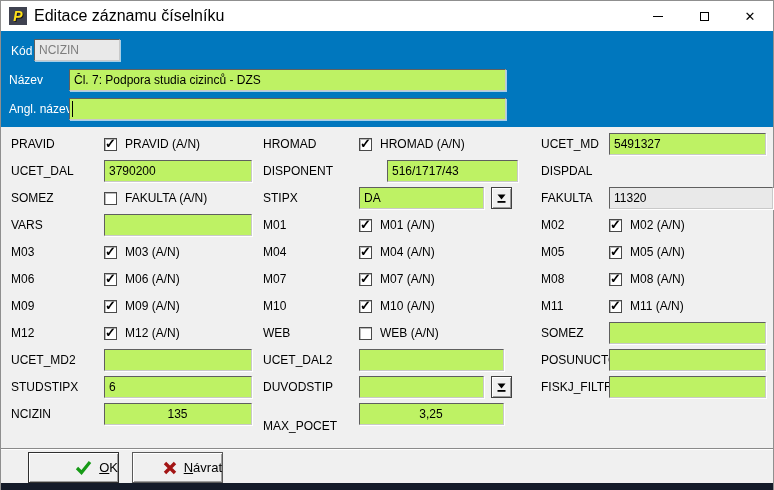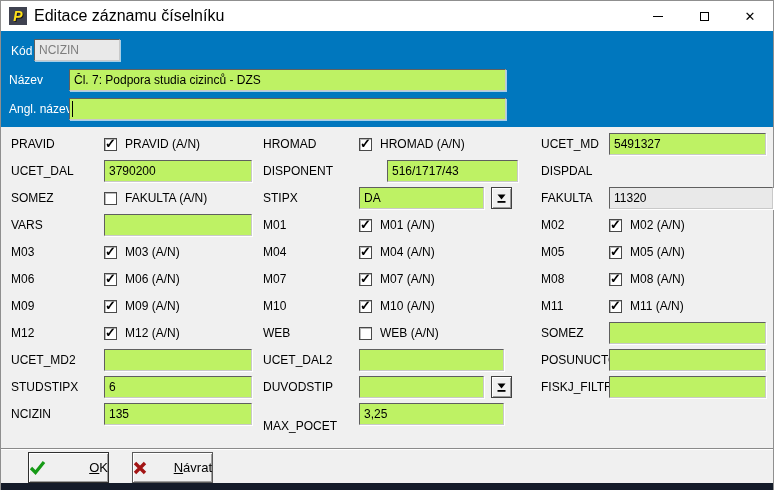--- a/index.html
+++ b/index.html
@@ -31,37 +31,37 @@
            border:1px solid; border-color:#5f5f5f #c9c9c9 #c9c9c9 #5f5f5f;
            box-shadow:1px 1px 0 rgba(255,255,255,.65); border-radius:0; outline:none; }
   .disabled-field { background:#e9e9e9; }
   .gray-text { color:#7d7d7d; }
   .caret { position:absolute; width:1px; height:16px; background:#000; }
 
   
   .grid-panel { position:absolute; left:0; top:126px; width:772px; height:321px; background:#f0f0f0; }
   .glabel { position:absolute; font-size:12px; color:#000; white-space:nowrap; }
   .gfield { box-shadow:1px 1px 0 #ffffff; }
-  .right { text-align:left; padding-right:5px; }
+  .right { text-align:center; padding-right:5px; }
   .cbwrap { position:absolute; display:flex; align-items:center; height:16px; cursor:default; }
   .cbox { width:13px; height:13px; background:#fff; border:1px solid #494949;
           box-shadow:inset 1px 1px 0 #b9b9b9; display:flex; align-items:center;
           justify-content:center; font-size:13px; font-weight:bold; color:#000;
           line-height:10px; flex:0 0 auto; }
   .cbtext { margin-left:8px; font-size:12px; color:#000; white-space:nowrap; }
   .dropbtn { position:absolute; width:21px; height:22px; background:#f0f0f0;
              border:1px solid #404040; box-shadow:inset 1px 1px 0 #ffffff, inset -1px -1px 0 #9a9a9a;
              display:flex; align-items:center; justify-content:center; padding:0; }
 
   
   .button-bar { position:absolute; left:0; top:447px; width:772px; height:35px; background:#f0f0f0;
                 border-top:1px solid #8a8a8a; box-shadow:inset 0 1px 0 #ffffff; }
-  .btn { position:absolute; top:3px; width:81px; height:31px; background:#f0f0f0;
+  .btn { position:absolute; top:3px; width:91px; height:31px; background:#f0f0f0;
          border:1px solid #5a5a5a; box-shadow:inset 1px 1px 0 #ffffff, inset -1px -1px 0 #9e9e9e;
-         display:flex; align-items:center; justify-content:space-between; gap:7px;
+         display:flex; align-items:center; justify-content:flex-end; gap:7px;
          font-family:"Liberation Sans",sans-serif; font-size:13px; color:#000; }
   .btn.default { border-color:#2f2f2f; }
   .btn u { text-decoration:underline; }
   .bottom-strip { position:absolute; left:0; top:482px; width:772px; height:7px; background:#141b29; }
 </style>
 </head>
 <body>
 
 <div class="window">
 

